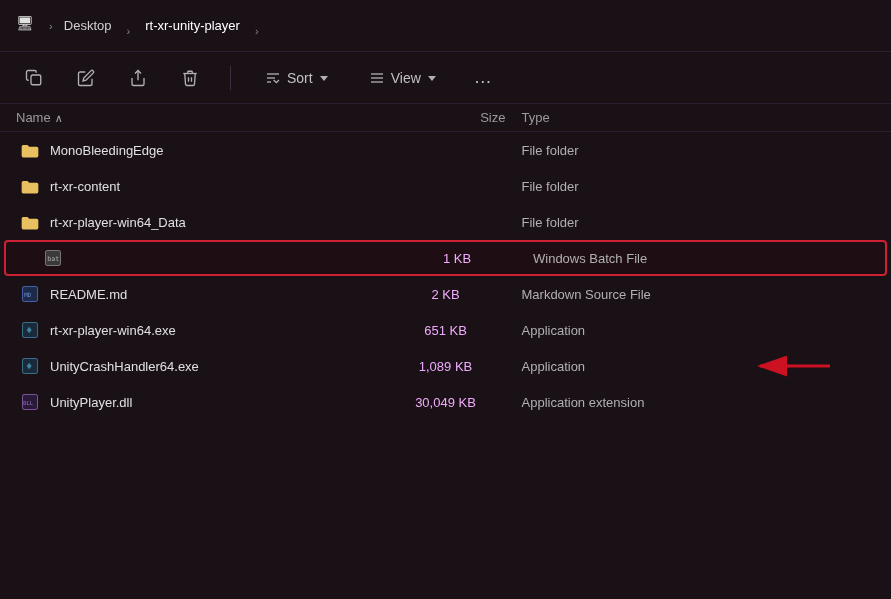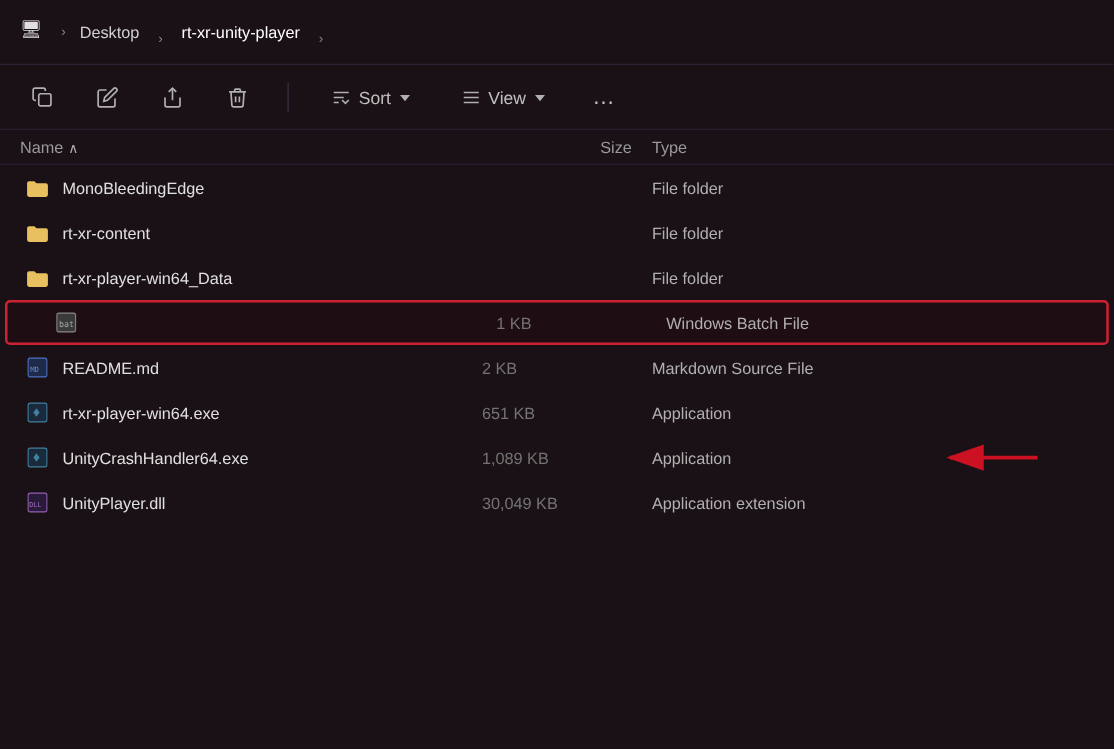--- a/index.html
+++ b/index.html
@@ -168,22 +168,22 @@
     .file-icon {
       width: 20px;
       height: 20px;
       flex-shrink: 0;
       display: flex;
       align-items: center;
       justify-content: center;
       font-size: 16px;
     }
     .file-size {
-      text-align: left;
-      color: #737373;
+      text-align: center;
+      color: #f0abfc;
       font-size: 13px;
     }
     .file-type {
       padding-left: 16px;
       color: #b0b0b0;
       font-size: 13px;
     }
   </style>
 </head>
 <body>

